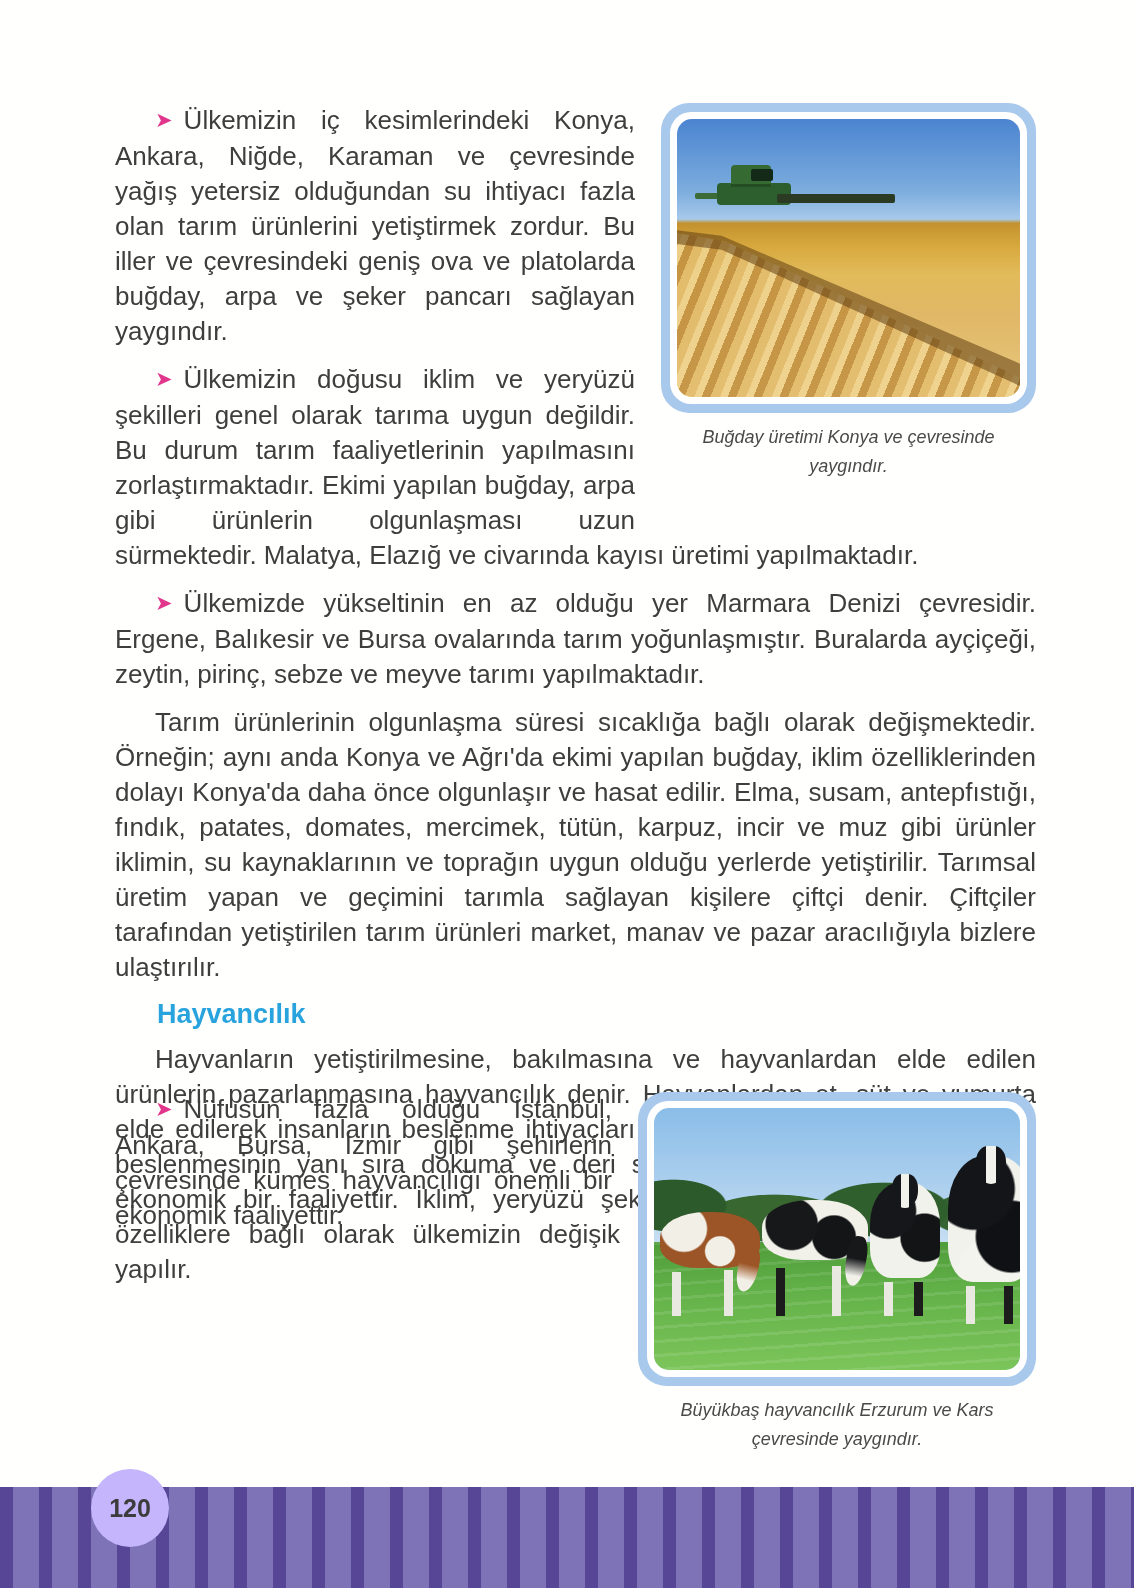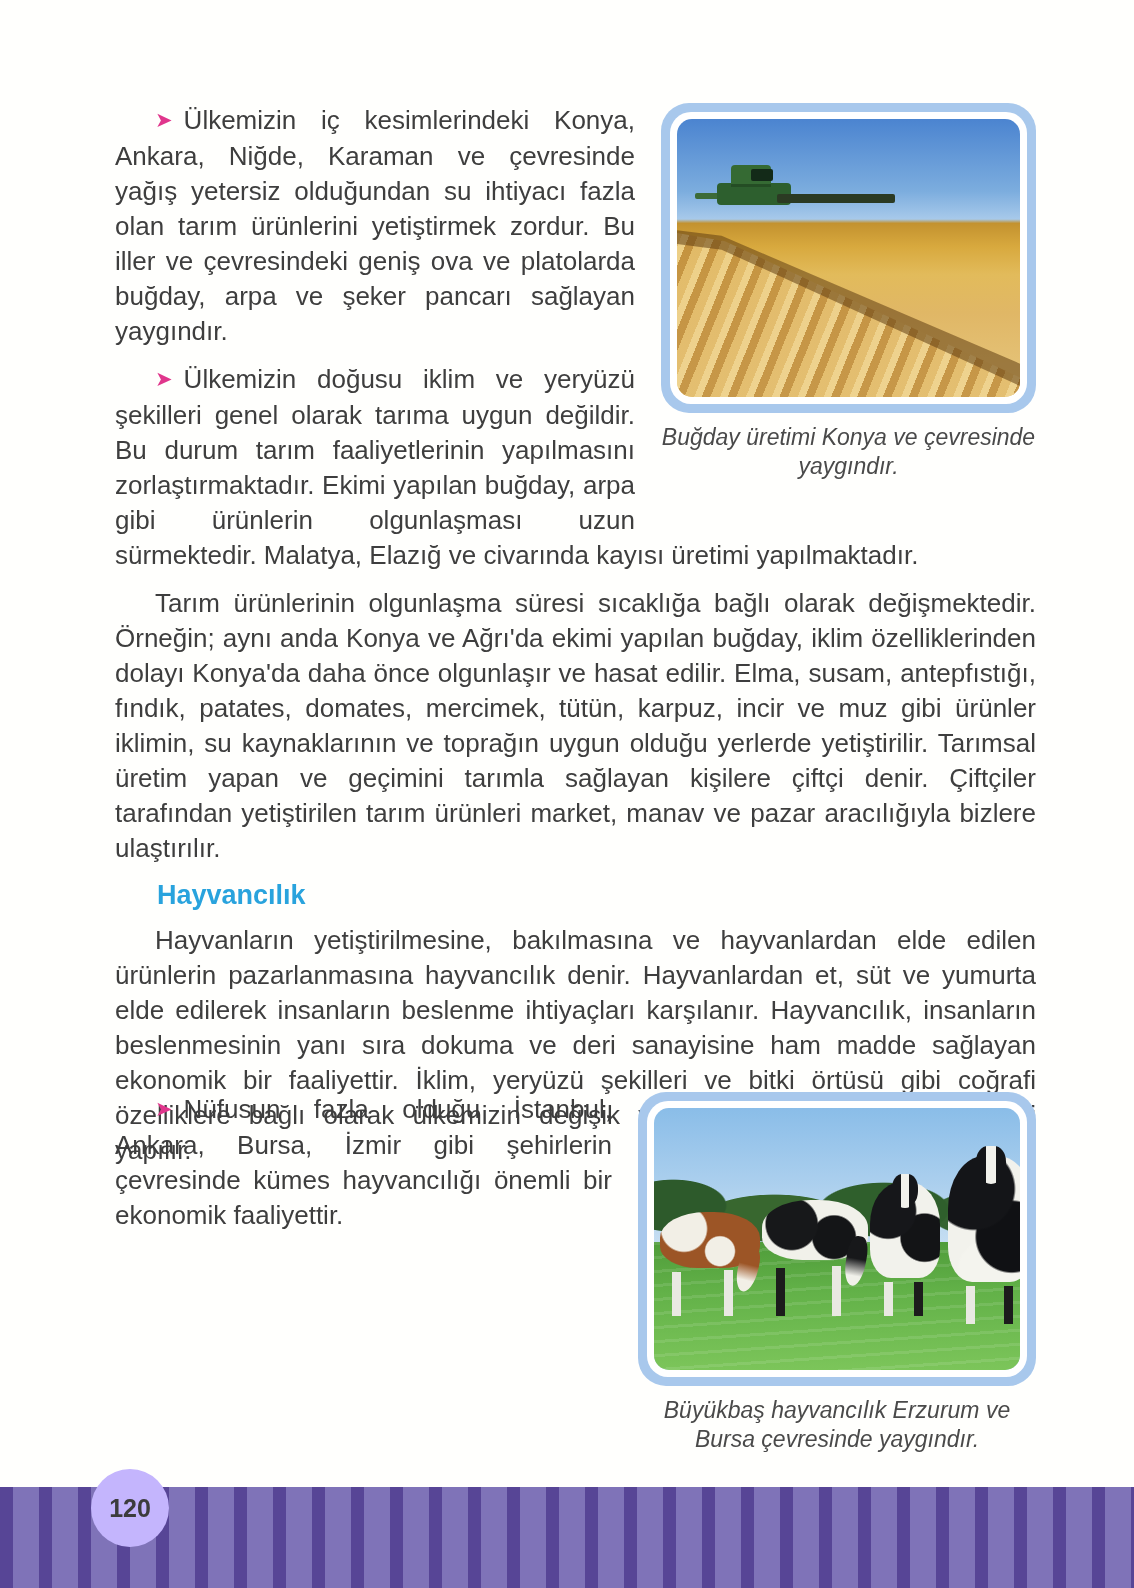--- a/index.html
+++ b/index.html
@@ -30,21 +30,21 @@
   .fig-wheat  { width:375px; margin-top:12px; }
   .fig-cattle { width:398px; margin-top:8px; margin-bottom:20px; }
 
   .frame { background:#a8c8ec; border-radius:28px; padding:9px; }
   .frame-inner { background:#ffffff; border-radius:21px; padding:7px; }
   .photo { position:relative; border-radius:15px; overflow:hidden; }
   .photo-wheat  { height:278px; }
   .photo-cattle { height:262px; }
 
   figcaption {
-    margin-top:10px; font-size:23px; line-height:29px;
+    margin-top:10px; font-size:18px; line-height:29px;
     font-style:italic; color:#4a4a4a; text-align:center;
   }
 
   
   .photo-wheat {
     background:linear-gradient(180deg,
       #4b84d0 0%, #7cadde 26%, #a7c9ea 36%,
       #c3922f 37.5%, #d8a93e 46%, #e2bb5b 56%, #e0b766 70%, #e7c87f 100%);
   }
   .wheat-stubble {
@@ -200,20 +200,21 @@
           </div>
         </div>
       </div>
       <figcaption>Buğday üretimi Konya ve çevresinde yaygındır.</figcaption>
     </figure>
 
     <p class="para"><span class="arrow">➤</span><span>Ülkemizin iç kesimlerindeki Konya, Ankara, Niğde, Karaman ve çevresinde yağış yetersiz olduğundan su ihtiyacı fazla olan tarım ürünlerini yetiştirmek zordur. Bu iller ve çevresindeki geniş ova ve platolarda buğday, arpa ve şeker pancarı sağlayan yaygındır.</span></p>
 
     <p class="para"><span class="arrow">➤</span><span>Ülkemizin doğusu iklim ve yeryüzü şekilleri genel olarak tarıma uygun değildir. Bu durum tarım faaliyetlerinin yapılmasını zorlaştırmaktadır. Ekimi yapılan buğday, arpa gibi ürünlerin olgunlaşması uzun sürmektedir. Malatya, Elazığ ve civarında kayısı üretimi yapılmaktadır.</span></p>
 
+    <p class="para"><span class="arrow">➤</span><span>Ülkemizde yükseltinin en az olduğu yer Marmara Denizi çevresidir. Ergene, Balıkesir ve Bursa ovalarında tarım yoğunlaşmıştır. Buralarda ayçiçeği, zeytin, pirinç, sebze ve meyve tarımı yapılmaktadır.</span></p>
 
     <p class="para"><span>Tarım ürünlerinin olgunlaşma süresi sıcaklığa bağlı olarak değişmektedir. Örneğin; aynı anda Konya ve Ağrı'da ekimi yapılan buğday, iklim özelliklerinden dolayı Konya'da daha önce olgunlaşır ve hasat edilir. Elma, susam, antepfıstığı, fındık, patates, domates, mercimek, tütün, karpuz, incir ve muz gibi ürünler iklimin, su kaynaklarının ve toprağın uygun olduğu yerlerde yetiştirilir. Tarımsal üretim yapan ve geçimini tarımla sağlayan kişilere </span><b>çiftçi</b><span> denir. Çiftçiler tarafından yetiştirilen tarım ürünleri market, manav ve pazar aracılığıyla bizlere ulaştırılır.</span></p>
 
     <h3 class="heading">Hayvancılık</h3>
 
     <p class="para"><span>Hayvanların yetiştirilmesine, bakılmasına ve hayvanlardan elde edilen ürünlerin pazarlanmasına </span><b>hayvancılık</b><span> denir. Hayvanlardan et, süt ve yumurta elde edilerek insanların beslenme ihtiyaçları karşılanır. Hayvancılık, insanların beslenmesinin yanı sıra dokuma ve deri sanayisine ham madde sağlayan ekonomik bir faaliyettir. İklim, yeryüzü şekilleri ve bitki örtüsü gibi coğrafi özelliklere bağlı olarak ülkemizin değişik yerlerinde hayvancılık faaliyetleri yapılır.</span></p>
   </div>
 
   <div class="main-bottom">
 
@@ -253,21 +254,21 @@
               <div class="cow-body"></div>
               <div class="cow-head"></div>
               <div class="cow-legs">
                 <span class="leg" style="left:18px;height:38px;"></span>
                 <span class="leg dark" style="left:56px;height:38px;"></span>
               </div>
             </div>
           </div>
         </div>
       </div>
-      <figcaption>Büyükbaş hayvancılık Erzurum ve Bursa çevresinde yaygındır.</figcaption>
+      <figcaption>Büyükbaş hayvancılık Erzurum ve Kars çevresinde yaygındır.</figcaption>
     </figure>
 
 
 
     <p class="para"><span class="arrow">➤</span><span>Nüfusun fazla olduğu İstanbul, Ankara, Bursa, İzmir gibi şehirlerin çevresinde kümes hayvancılığı önemli bir ekonomik faaliyettir.</span></p>
   </div>
 
   <div class="footer"></div>
   <div class="page-bubble">
     <span class="page-number">120</span>

